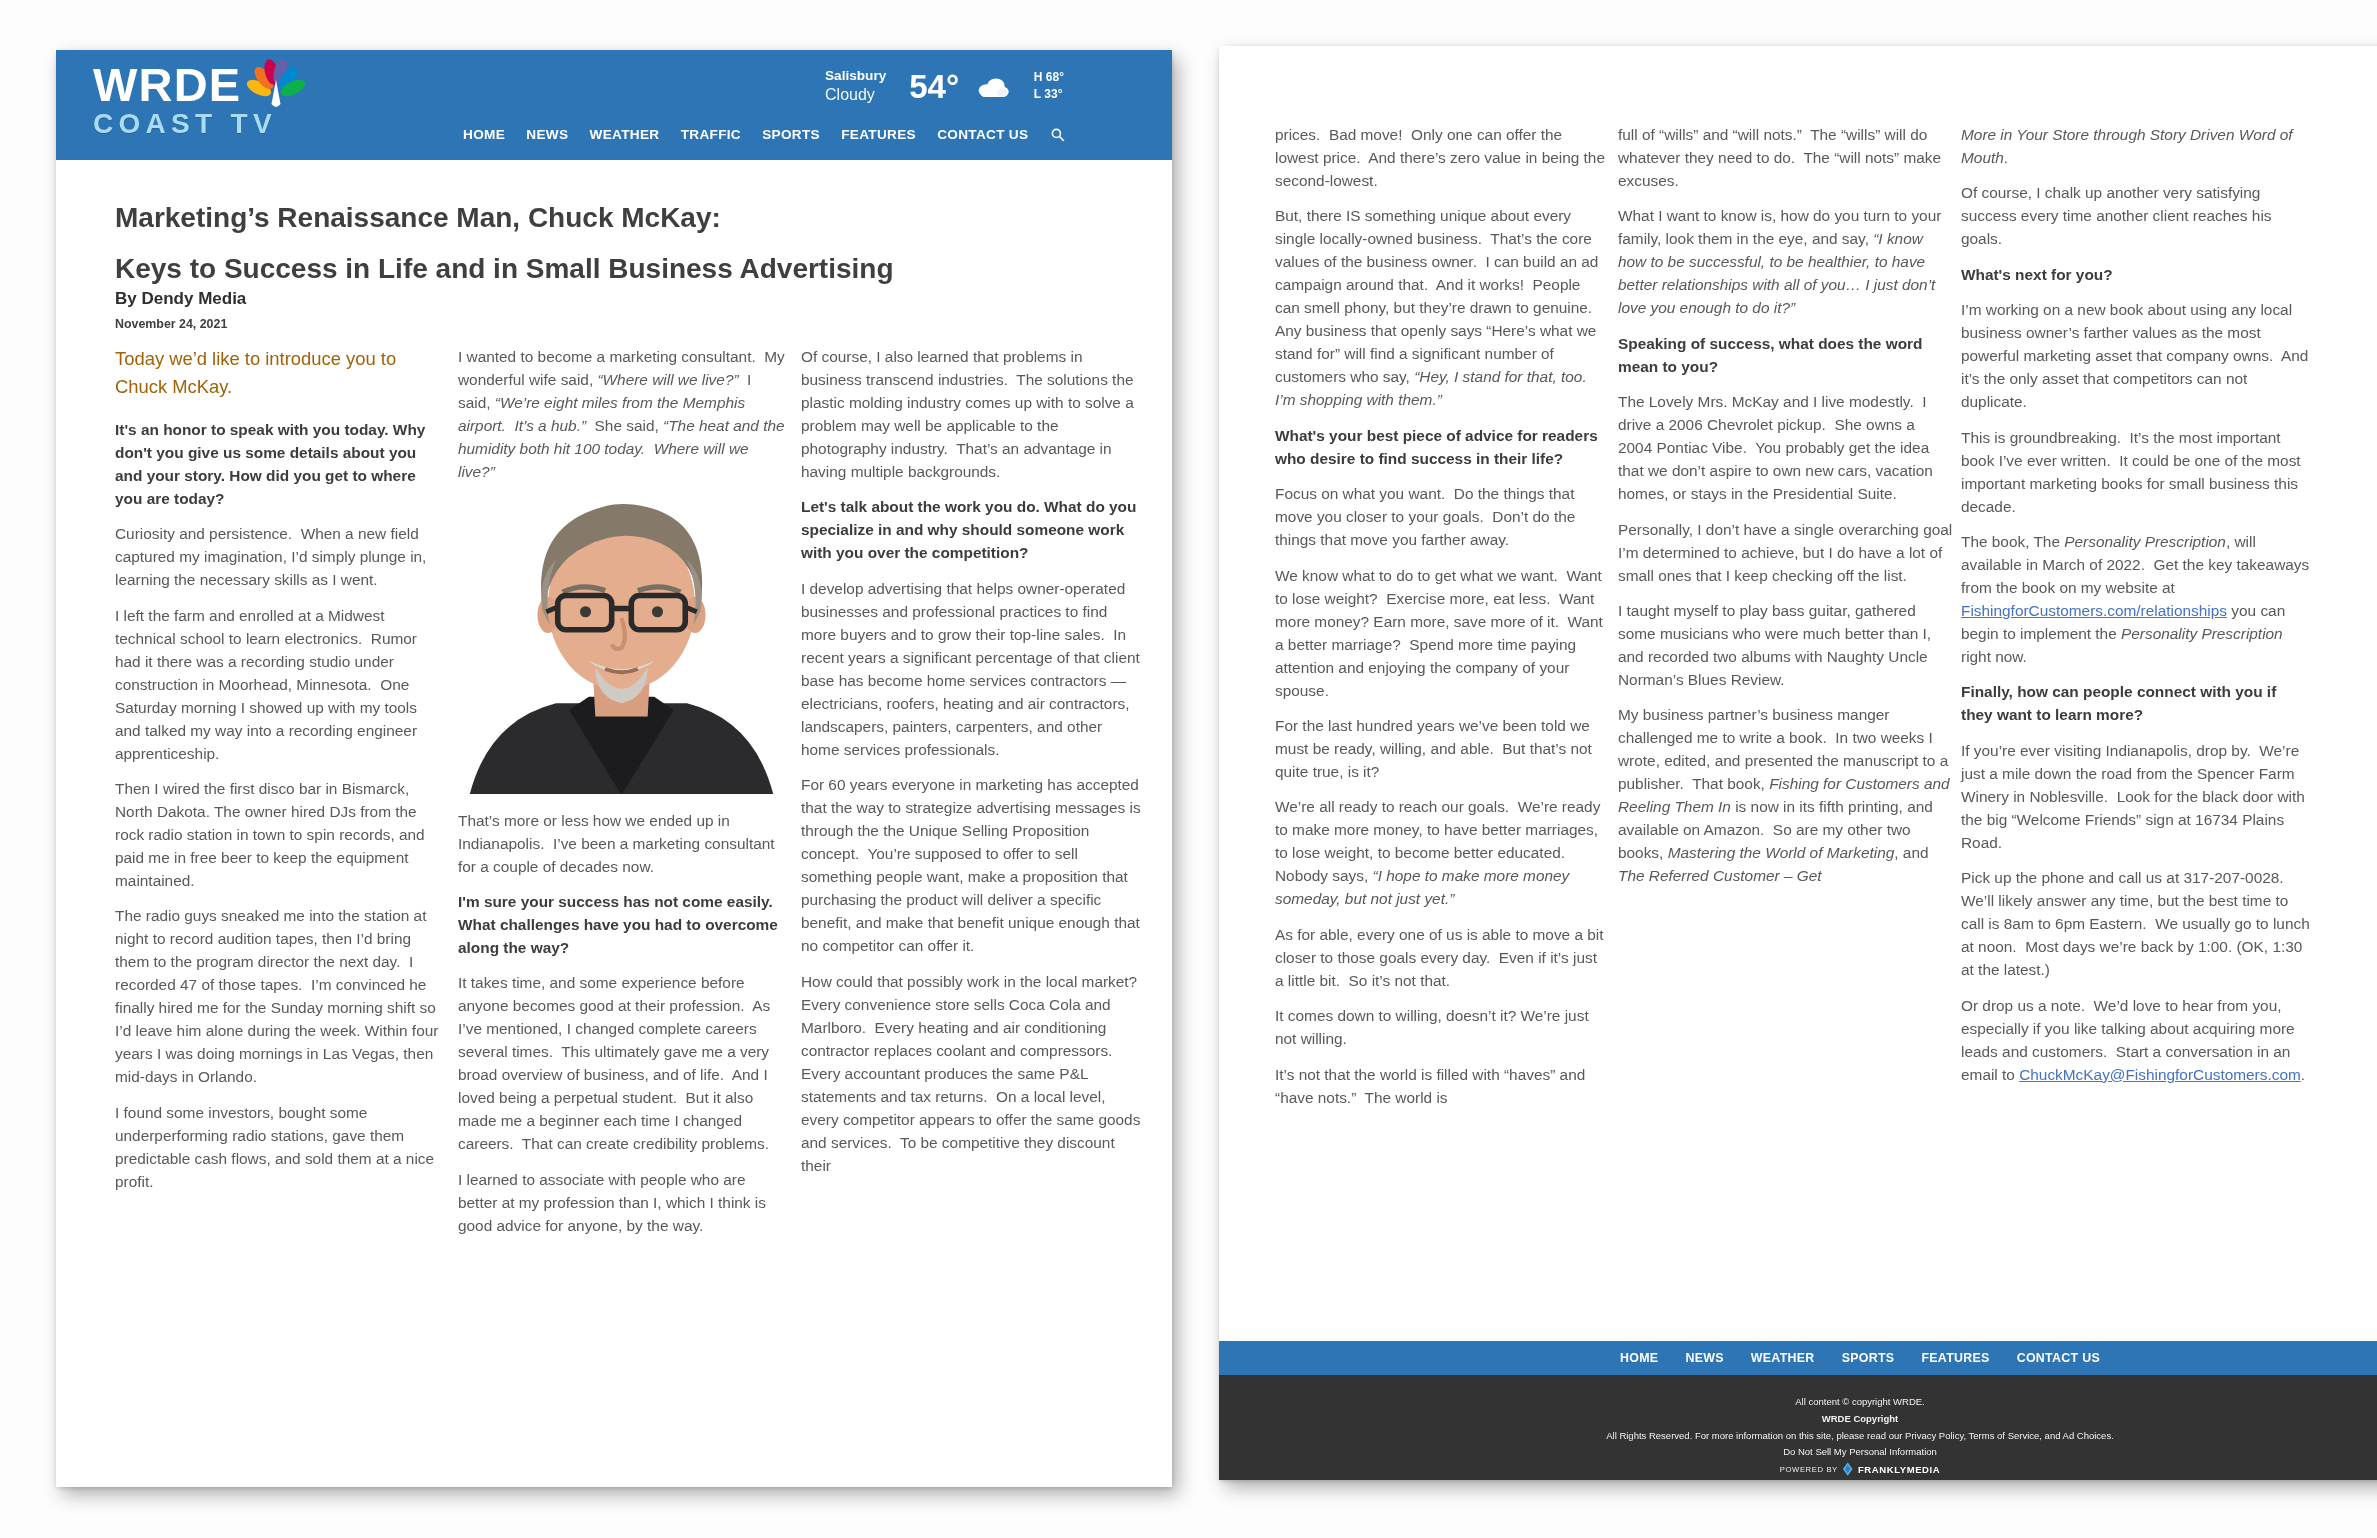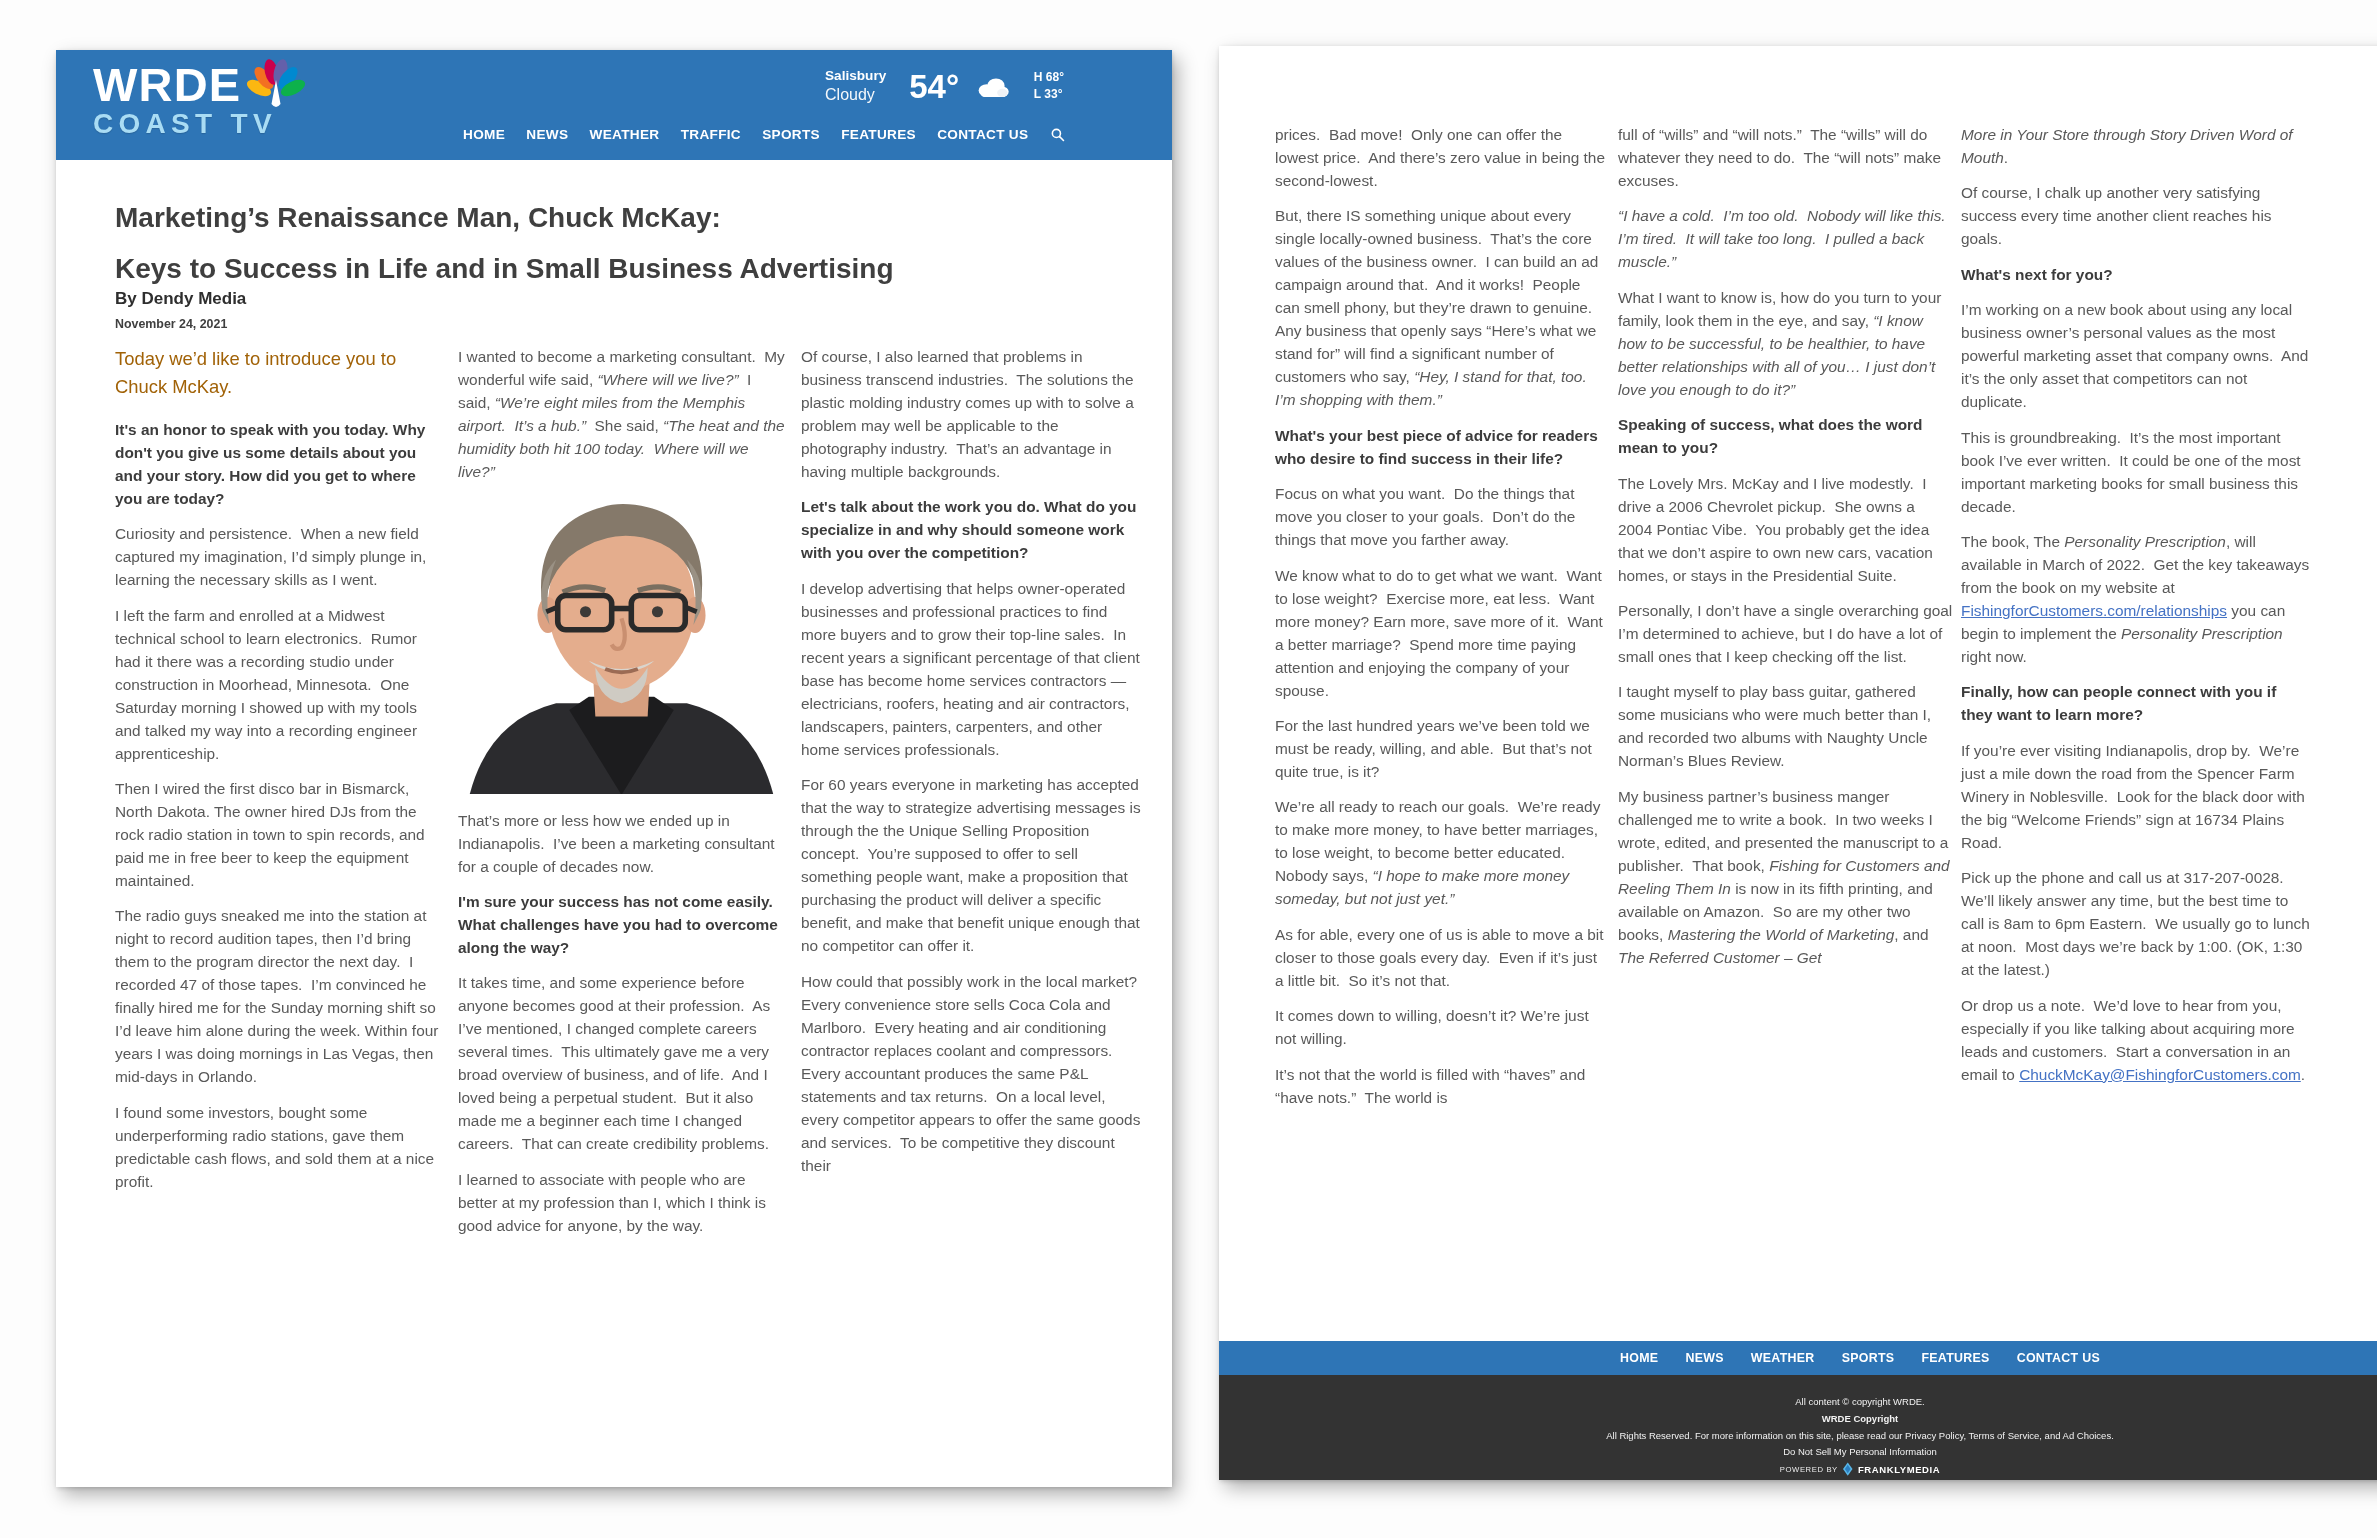--- a/index.html
+++ b/index.html
@@ -214,33 +214,32 @@
         <div class="para">Focus on what you want.  Do the things that move you closer to your goals.  Don’t do the things that move you farther away.</div>
         <div class="para">We know what to do to get what we want.  Want to lose weight?  Exercise more, eat less.  Want more money? Earn more, save more of it.  Want a better marriage?  Spend more time paying attention and enjoying the company of your spouse.</div>
         <div class="para">For the last hundred years we’ve been told we must be ready, willing, and able.  But that’s not quite true, is it?</div>
         <div class="para">We’re all ready to reach our goals.  We’re ready to make more money, to have better marriages, to lose weight, to become better educated.  Nobody says, <em>“I hope to make more money someday, but not just yet.”</em></div>
         <div class="para">As for able, every one of us is able to move a bit closer to those goals every day.  Even if it’s just a little bit.  So it’s not that.</div>
         <div class="para">It comes down to willing, doesn’t it? We’re just not willing.</div>
         <div class="para">It’s not that the world is filled with “haves” and “have nots.”  The world is</div>
       </div>
     <div class="col" id="p2c2">
         <div class="para">full of “wills” and “will nots.”  The “wills” will do whatever they need to do.  The “will nots” make excuses.</div>
-        <div class="para"><em>“I have a cold.  I’m too old.  Nobody will like this.  I’m tired.  It will take too long.  I pulled a back muscle.”</em></div>
         <div class="para">What I want to know is, how do you turn to your family, look them in the eye, and say, <em>“I know how to be successful, to be healthier, to have better relationships with all of you… I just don’t love you enough to do it?”</em></div>
         <div class="para question">Speaking of success, what does the word mean to you?</div>
         <div class="para">The Lovely Mrs. McKay and I live modestly.  I drive a 2006 Chevrolet pickup.  She owns a 2004 Pontiac Vibe.  You probably get the idea that we don’t aspire to own new cars, vacation homes, or stays in the Presidential Suite.</div>
         <div class="para">Personally, I don’t have a single overarching goal I’m determined to achieve, but I do have a lot of small ones that I keep checking off the list.</div>
         <div class="para">I taught myself to play bass guitar, gathered some musicians who were much better than I, and recorded two albums with Naughty Uncle Norman’s Blues Review.</div>
         <div class="para">My business partner’s business manger challenged me to write a book.  In two weeks I wrote, edited, and presented the manuscript to a publisher.  That book, <em>Fishing for Customers and Reeling Them In</em> is now in its fifth printing, and available on Amazon.  So are my other two books, <em>Mastering the World of Marketing</em>, and <em>The Referred Customer – Get</em></div>
       </div>
     <div class="col" id="p2c3">
         <div class="para"><em>More in Your Store through Story Driven Word of Mouth</em>.</div>
         <div class="para">Of course, I chalk up another very satisfying success every time another client reaches his goals.</div>
         <div class="para question">What's next for you?</div>
-        <div class="para">I’m working on a new book about using any local business owner’s personal values as the most powerful marketing asset that company owns.  And it’s the only asset that competitors can not duplicate.</div>
+        <div class="para">I’m working on a new book about using any local business owner’s farther values as the most powerful marketing asset that company owns.  And it’s the only asset that competitors can not duplicate.</div>
         <div class="para">This is groundbreaking.  It’s the most important book I’ve ever written.  It could be one of the most important marketing books for small business this decade.</div>
         <div class="para">The book, The <em>Personality Prescription</em>, will available in March of 2022.  Get the key takeaways from the book on my website at <a class="link">FishingforCustomers.com/relationships</a> you can begin to implement the <em>Personality Prescription</em> right now.</div>
         <div class="para question">Finally, how can people connect with you if they want to learn more?</div>
         <div class="para">If you’re ever visiting Indianapolis, drop by.  We’re just a mile down the road from the Spencer Farm Winery in Noblesville.  Look for the black door with the big “Welcome Friends” sign at 16734 Plains Road.</div>
         <div class="para">Pick up the phone and call us at 317-207-0028.  We’ll likely answer any time, but the best time to call is 8am to 6pm Eastern.  We usually go to lunch at noon.  Most days we’re back by 1:00. (OK, 1:30 at the latest.)</div>
         <div class="para">Or drop us a note.  We’d love to hear from you, especially if you like talking about acquiring more leads and customers.  Start a conversation in an email to <a class="link">ChuckMcKay@FishingforCustomers.com</a>.</div>
       </div>
 
     <nav class="footer-nav">
 

